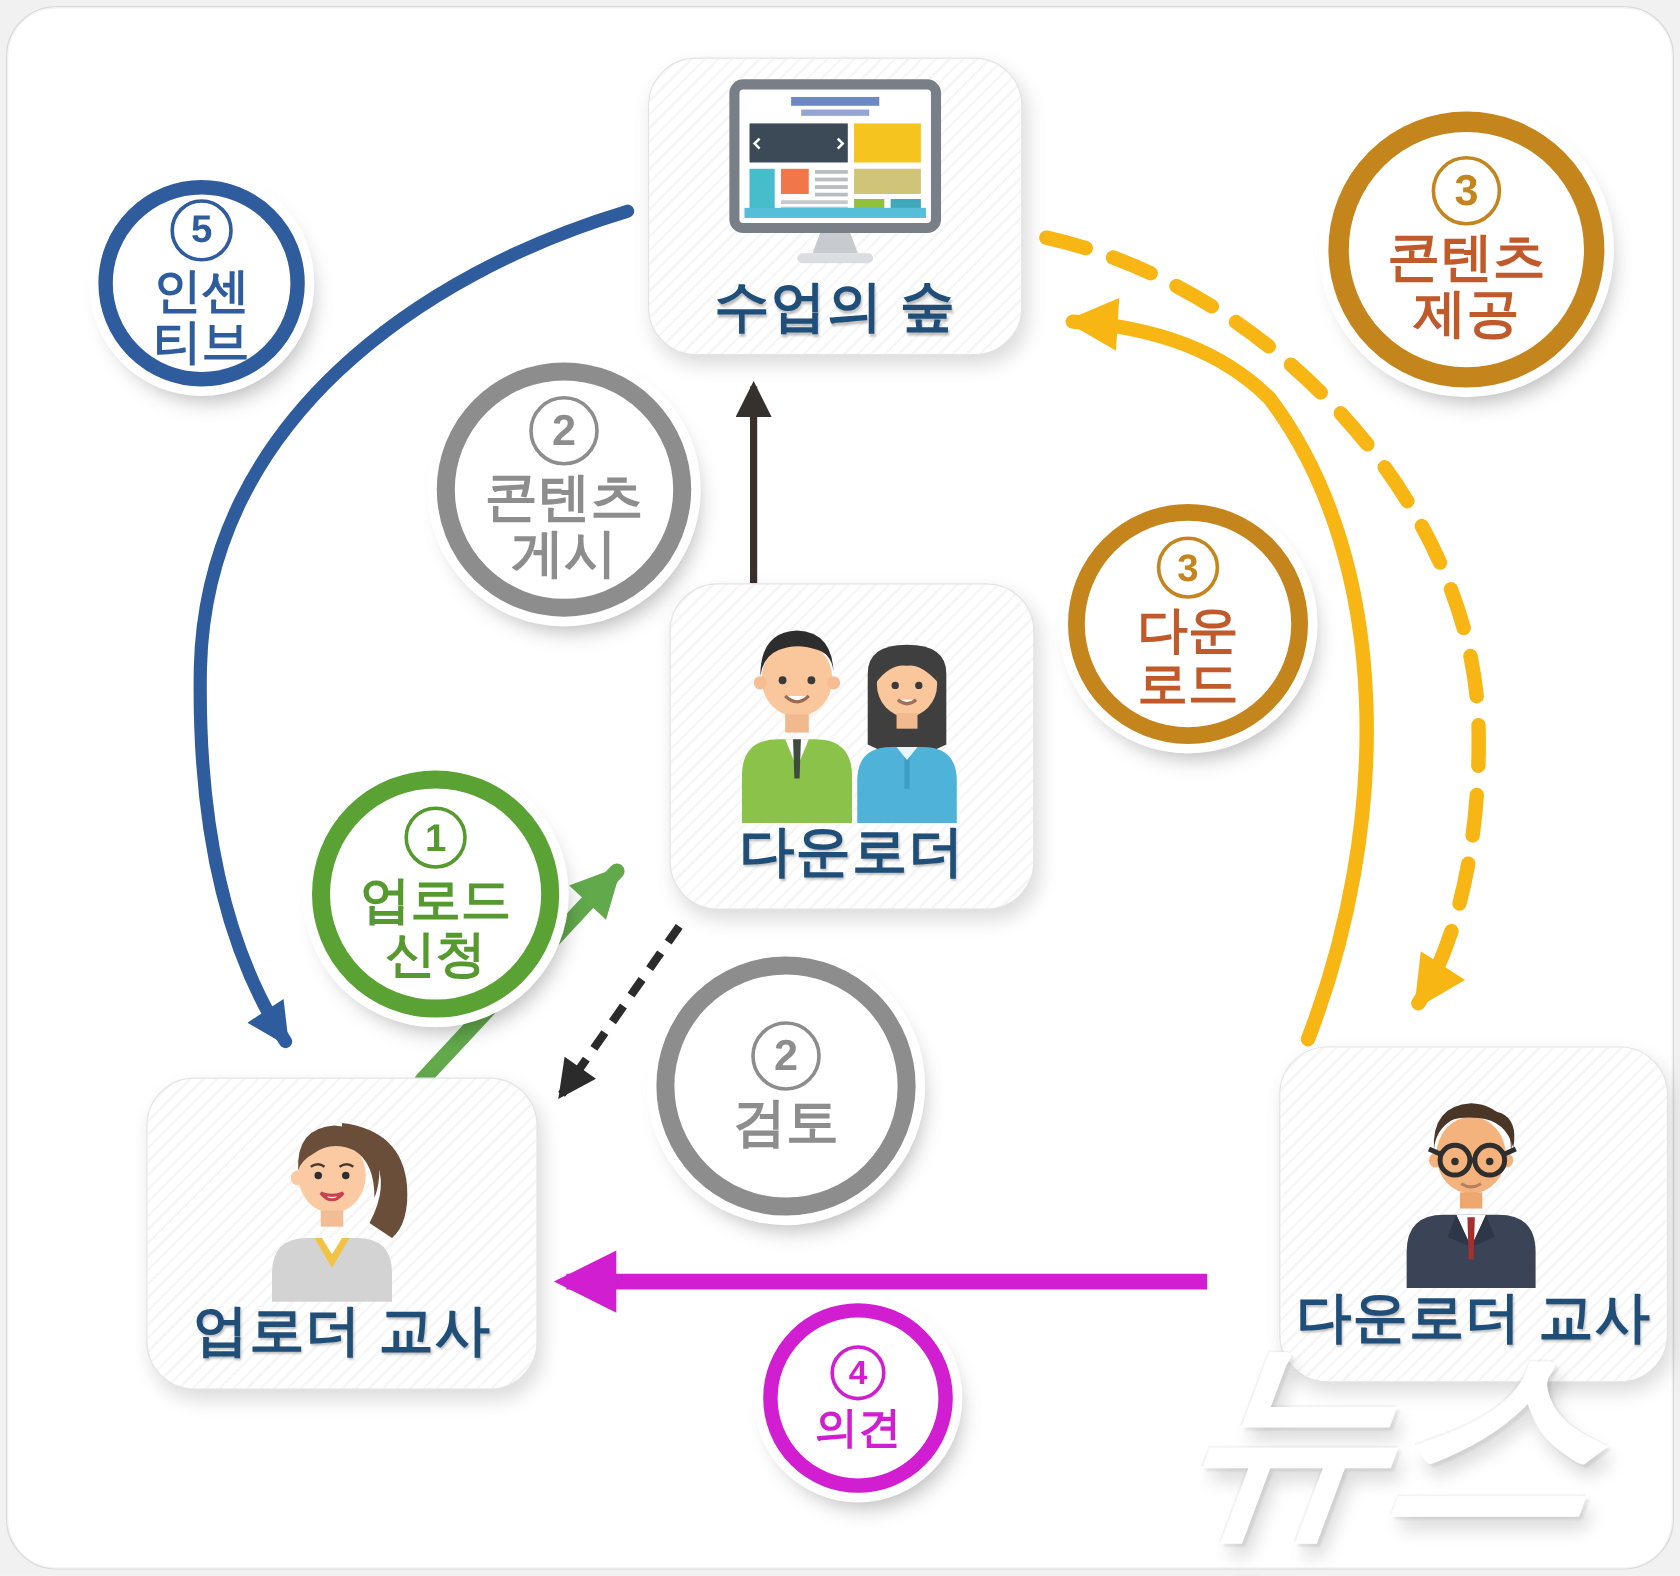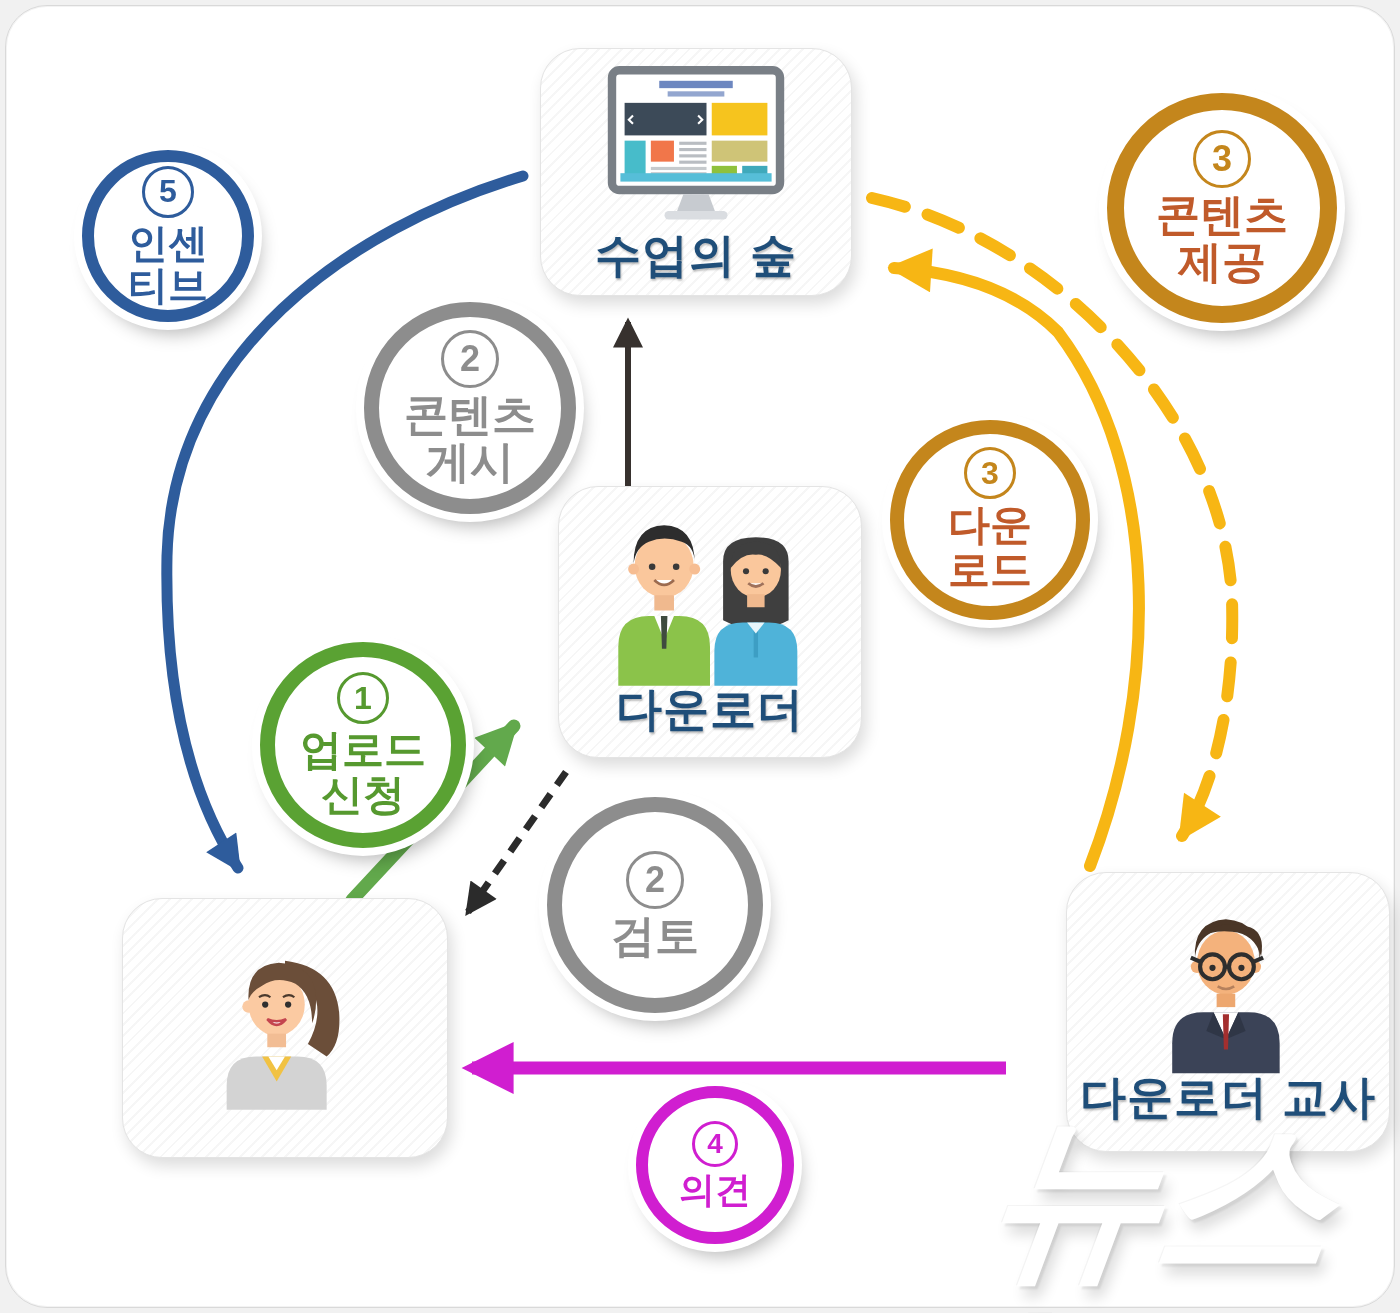--- a/index.html
+++ b/index.html
@@ -169,20 +169,21 @@
       <circle cx="101" cy="54" r="3" fill="#2f2f2f"></circle>
         <circle cx="123" cy="54" r="3" fill="#2f2f2f"></circle>
       <path d="M95 47 q6 -4 11 0" stroke="#4a392c" stroke-width="2" fill="none"></path>
       <path d="M118 47 q6 -4 11 0" stroke="#4a392c" stroke-width="2" fill="none"></path>
       <path d="M103 68 Q112 79 121 68 Q112 72 103 68 Z" fill="#ffffff" stroke="#c4454f" stroke-width="2.5"></path>
       <rect x="103" y="82" width="18" height="13" fill="#f2bd94"></rect>
       <path d="M64 155 L64 132 Q64 104 92 104 L132 104 Q160 104 160 132 L160 155 Z" fill="#d3d3d3"></path>
       <polygon points="98,104 126,104 112,128" fill="#f1c243"></polygon>
       <polygon points="104,104 120,104 112,117" fill="#ffffff"></polygon>
     </svg>
+    <div class="node-label">업로더 교사</div>
   </div>
 
   <div class="node" style="left:1066px;top:872px;width:324px;height:280px;">
     <svg width="248" height="172" viewBox="0 0 240 165">
       <circle cx="90" cy="62" r="6" fill="#f4b27c"></circle>
         <circle cx="146" cy="62" r="6" fill="#f4b27c"></circle>
       <ellipse cx="118" cy="58" rx="28" ry="31" fill="#f4b27c"></ellipse>
       <path d="M88 54 Q86 18 118 16 Q152 18 150 58 Q154 30 138 26 Q118 20 102 30 Q89 38 88 54 Z" fill="#4a3627"></path>
       <path d="M92 34 Q112 14 142 24 Q156 30 152 52 Q146 30 124 28 Q104 26 92 34 Z" fill="#4a3627"></path>
       <circle cx="105" cy="63" r="3" fill="#2f2f2f"></circle>

